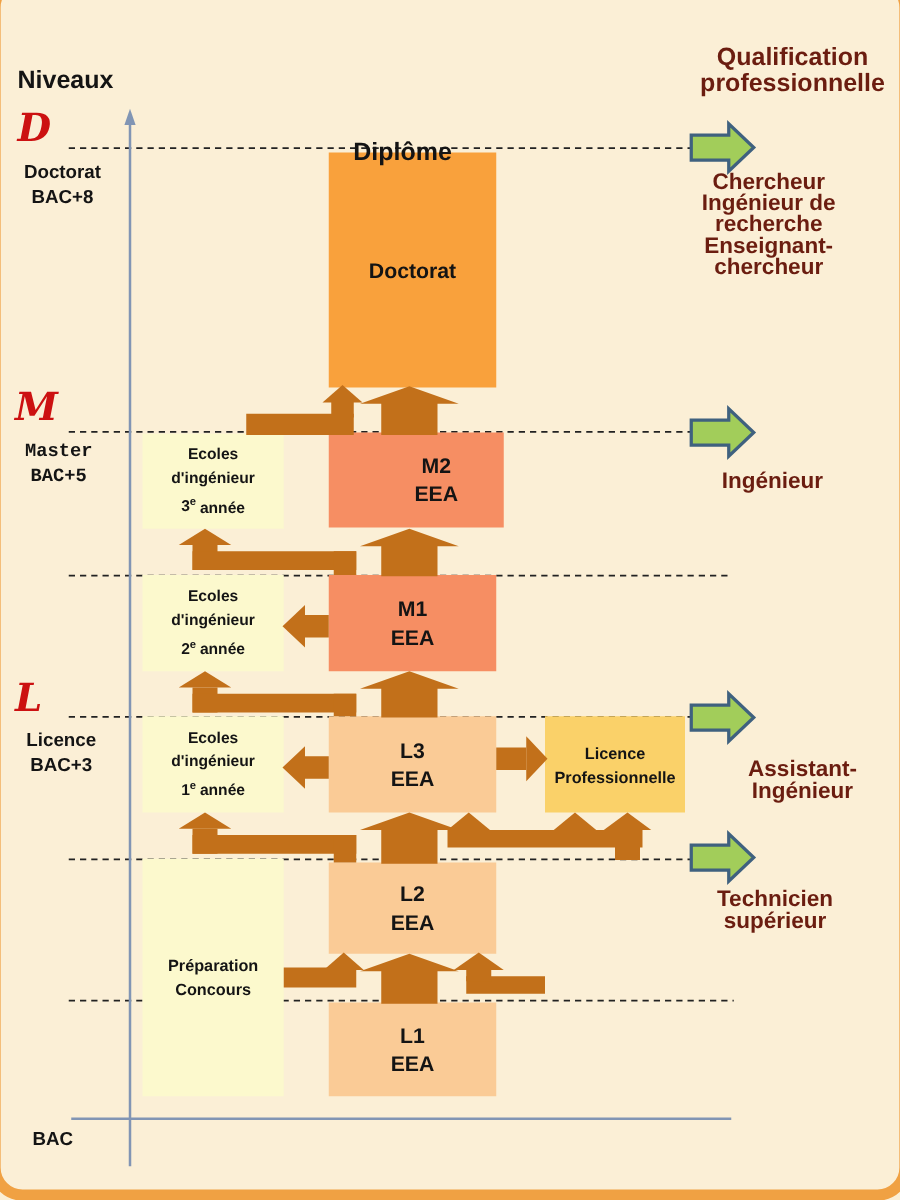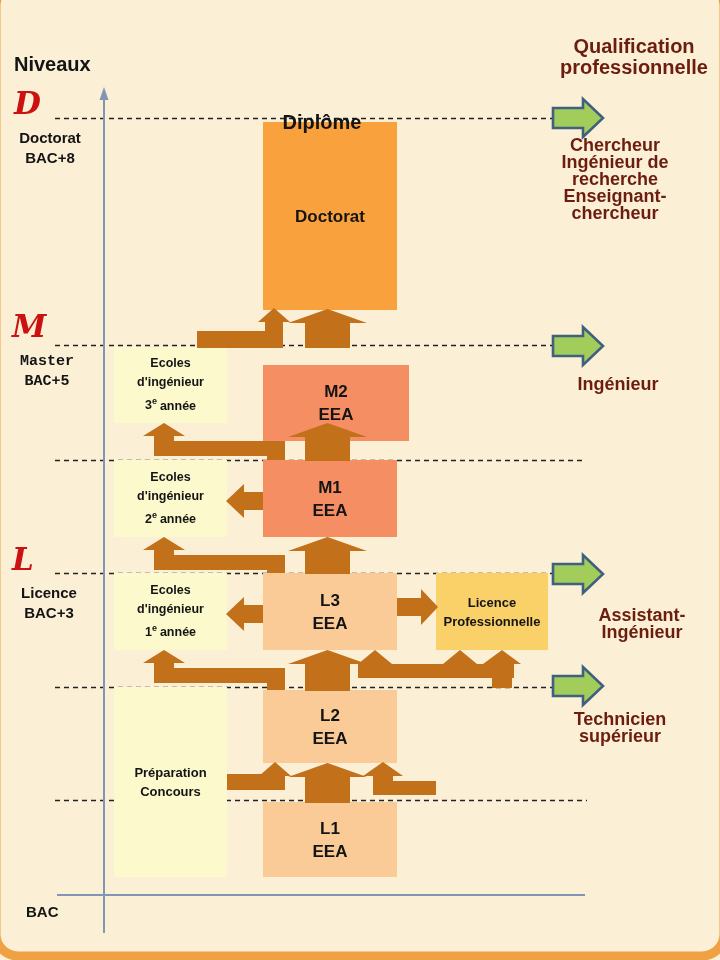--- a/index.html
+++ b/index.html
@@ -55,21 +55,21 @@
     <line class="dash" x1="55" y1="800.5" x2="587" y2="800.5"></line>
     <line class="axis" x1="104" y1="96" x2="104" y2="933"></line>
     <polygon class="axishead" points="99.5,100 108.5,100 104,87"></polygon>
     <line class="axis" x1="57" y1="895" x2="585" y2="895"></line>
   </svg>
 
   <div class="box box-doctorat deg ctr" style="left:263px;top:122px;width:134px;height:188px;">
     <span>Doctorat</span>
   </div>
 
-  <div class="box box-master deg" style="left:263px;top:365px;width:146px;height:76px;">
+  <div class="box box-master deg" style="left:263px;top:346px;width:108px;height:76px;padding-left:32px;">
     <span>M2</span>
     <span>EEA</span>
   </div>
   <div class="box box-master deg" style="left:263px;top:460px;width:134px;height:77px;">
     <span>M1</span>
     <span>EEA</span>
   </div>
   <div class="box box-licence deg" style="left:263px;top:573px;width:134px;height:77px;">
     <span>L3</span>
     <span>EEA</span>

